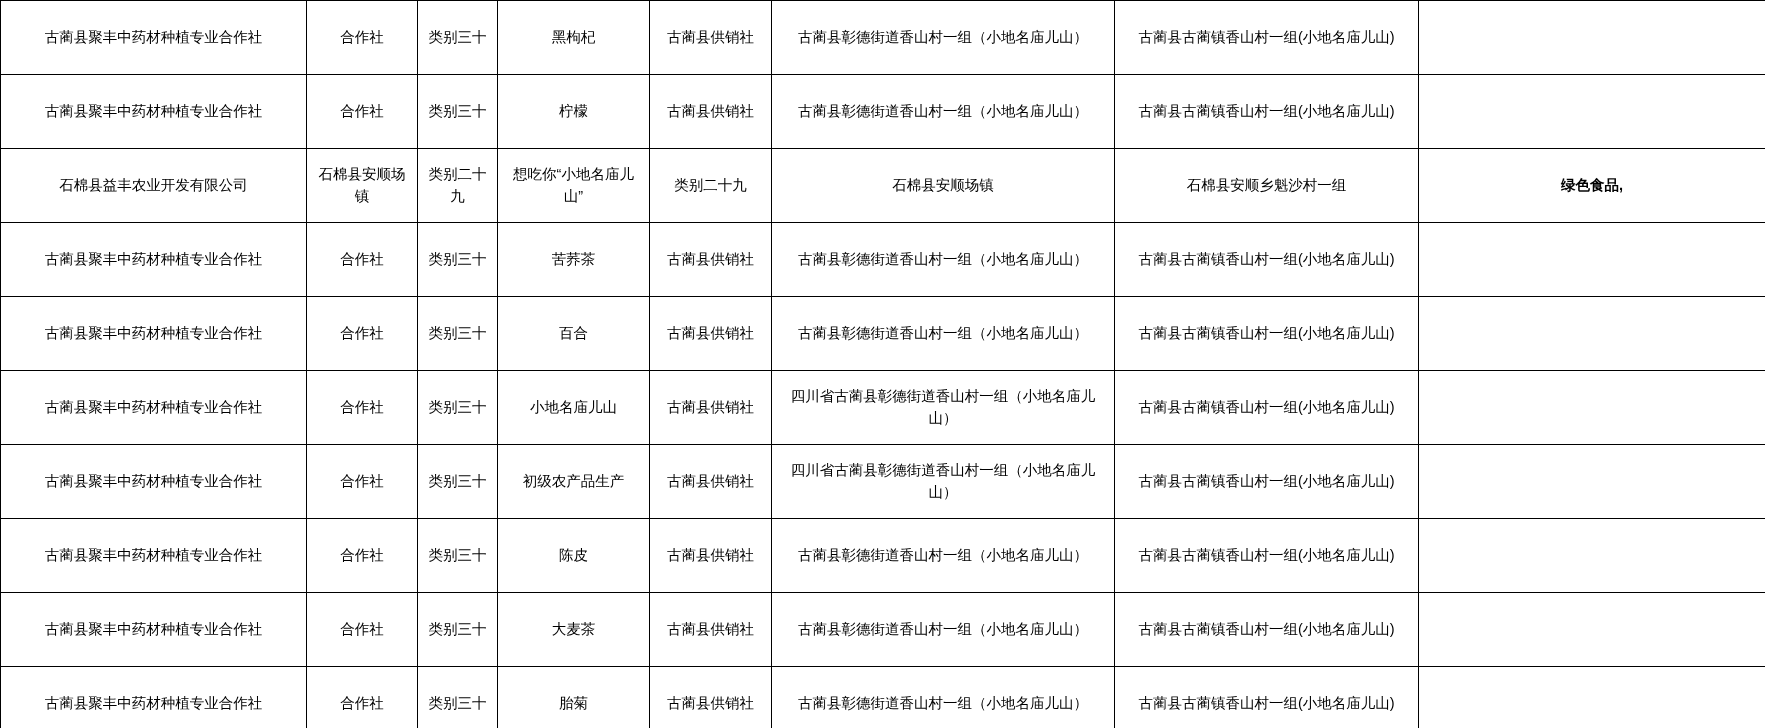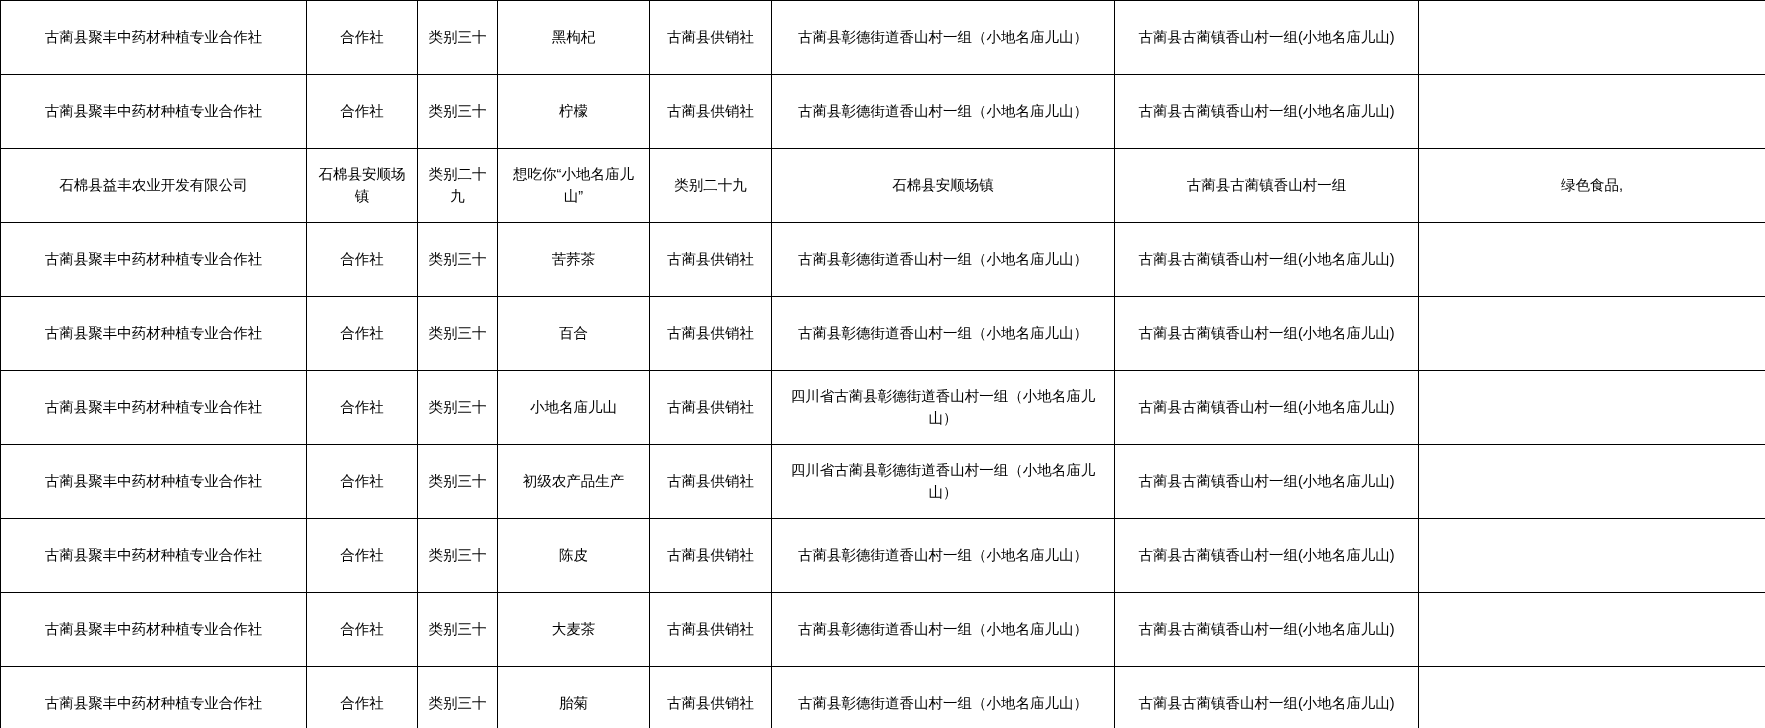--- a/index.html
+++ b/index.html
@@ -39,21 +39,21 @@
   col.c1 { width: 111px; }
   col.c2 { width: 80px; }
   col.c3 { width: 152px; }
   col.c4 { width: 122px; }
   col.c5 { width: 343px; }
   col.c6 { width: 304px; }
   col.c7 { width: 347px; }
 
   tr.row { height: 74px; padding-left: 32px; }
   td.cell-left { text-align: center; }
-  td.cell-last { text-align: center; }
+  td.cell-last { text-align: center; font-weight: bold; }
 </style>
 </head>
 <body>
 
 <div class="sheet">
   <table class="data-table">
     <colgroup>
       <col class="c0">
         <col class="c1">
         <col class="c2">
@@ -87,21 +87,21 @@
         <td class="cell-last"></td>
       </tr>
 
       <tr class="row">
         <td class="cell-left">石棉县益丰农业开发有限公司</td>
         <td>石棉县安顺场镇</td>
         <td>类别二十九</td>
         <td>想吃你“小地名庙儿山”</td>
         <td>类别二十九</td>
         <td>石棉县安顺场镇</td>
-        <td>古蔺县古蔺镇香山村一组</td>
+        <td>石棉县安顺乡魁沙村一组</td>
         <td class="cell-last">绿色食品,</td>
       </tr>
 
       <tr class="row">
         <td class="cell-left">古蔺县聚丰中药材种植专业合作社</td>
         <td>合作社</td>
         <td>类别三十</td>
         <td>苦荞茶</td>
         <td>古蔺县供销社</td>
         <td>古蔺县彰德街道香山村一组（小地名庙儿山）</td>

